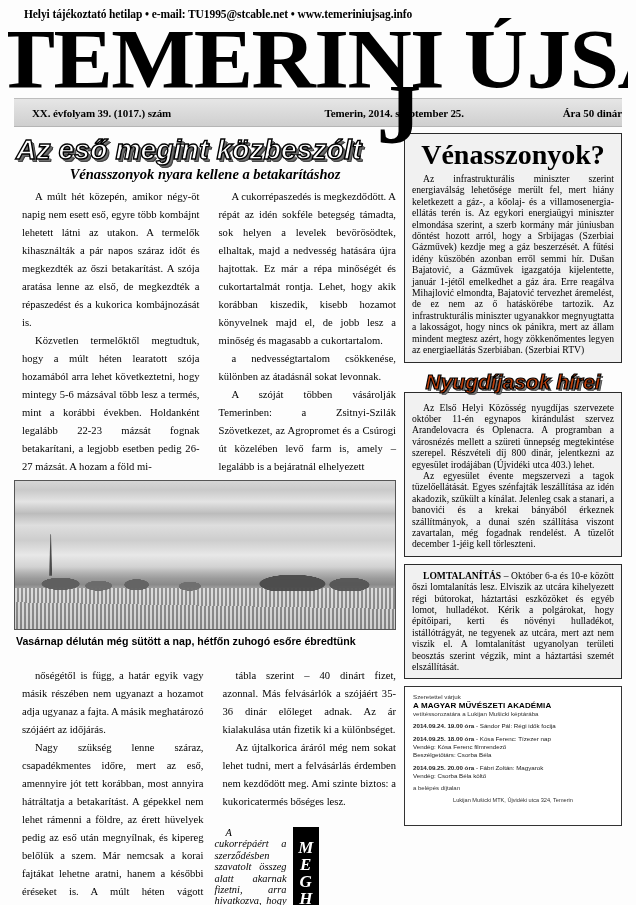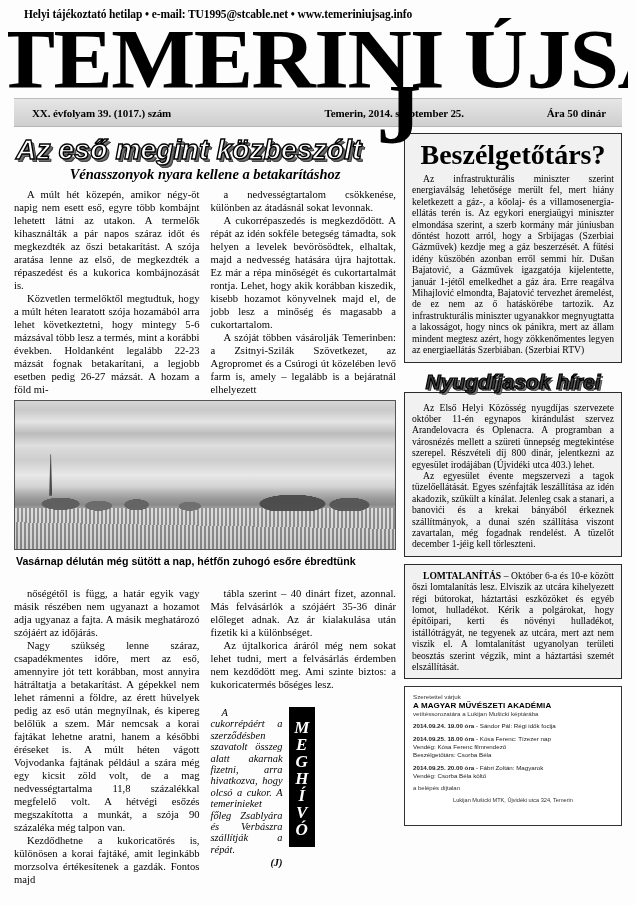--- a/index.html
+++ b/index.html
@@ -63,21 +63,21 @@
     border-top: 1px solid #bdbdbd;
     border-bottom: 1px solid #b5b5b5;
     display: flex;
     align-items: center;
     font-weight: bold;
     font-size: 11px;
     letter-spacing: -0.1px;
   }
   .issuebar .ib-left   { flex: 0 0 40%; padding-left: 18px; }
   .issuebar .ib-center { flex: 0 0 34%; text-align: right; }
-  .issuebar .ib-right  { flex: 1 1 auto; text-align: right; padding-right: 16px; }
+  .issuebar .ib-right  { flex: 1 1 auto; text-align: right; }
 
   
   .j-descender {
     position: absolute;
     left: 364px; top: -26px;
     font-family: "Liberation Serif", serif;
     font-weight: bold;
     font-size: 84px;
     line-height: 84px;
     color: #000;
@@ -124,23 +124,24 @@
 
   
   .cols2 {
     display: flex;
     gap: 11px;
   }
   .col {
     flex: 1 1 0;
     font-family: "Liberation Serif", serif;
     font-size: 10.6px;
-    line-height: 13px;
+    line-height: 18px;
     text-align: justify;
     hyphens: auto;
+    margin-left: 8px;
   }
   .col p { margin: 0; text-indent: 13px; }
 
   
   .photo-wrap { margin: 4px 0 16px 0; }
   .photo {
     width: 100%; height: 150px;
     border: 1px solid #555;
     background:
       linear-gradient(to bottom,
@@ -200,21 +201,21 @@
     line-height: 30px;
     text-align: center;
     margin: 1px 0 3px 0;
   }
   .box-head-3d {
     font-family: "Liberation Sans", sans-serif;
     font-weight: bold;
     font-style: italic;
     font-size: 21px;
     line-height: 24px;
-    color: #404040;
+    color: #c2410c;
     -webkit-text-stroke: 1.2px #000;
     text-shadow: 1.8px 1.8px 0 #6f6f6f, 2.4px 2.4px 0 #333;
     text-align: center;
     white-space: nowrap;
     margin: 0 0 4px 0;
     overflow: visible;
   }
   .head3d-wrap {
     margin: 0 0 -6px 0;
     position: relative;
@@ -331,22 +332,22 @@
 
       <div class="lead-head">Az eső megint közbeszólt</div>
       <div class="lead-sub">Vénasszonyok nyara kellene a betakarításhoz</div>
 
       <div class="cols2">
         <div class="col">
           <p>A múlt hét közepén, amikor négy-öt napig nem esett eső, egyre több kombájnt lehetett látni az utakon. A termelők kihasználták a pár napos száraz időt és megkezdték az őszi betakarítást. A szója aratása lenne az első, de megkezdték a répaszedést és a kukorica kombájnozását is.</p>
           <p>Közvetlen termelőktől megtudtuk, hogy a múlt héten learatott szója hozamából arra lehet következtetni, hogy mintegy 5-6 mázsával több lesz a termés, mint a korábbi években. Holdanként legalább 22-23 mázsát fognak betakarítani, a legjobb esetben pedig 26-27 mázsát. A hozam a föld mi-</p>
         </div>
         <div class="col">
+          <p>A cukorrépaszedés is megkezdődött. A répát az idén sokféle betegség támadta, sok helyen a levelek bevörösödtek, elhaltak, majd a nedvesség hatására újra hajtottak. Ez már a répa minőségét és cukortartalmát rontja. Lehet, hogy akik korábban kiszedik, kisebb hozamot könyvelnek majd el, de jobb lesz a minőség és magasabb a cukortartalom.</p>
           <p>a nedvességtartalom csökkenése, különben az átadásnál sokat levonnak.</p>
-          <p>A cukorrépaszedés is megkezdődött. A répát az idén sokféle betegség támadta, sok helyen a levelek bevörösödtek, elhaltak, majd a nedvesség hatására újra hajtottak. Ez már a répa minőségét és cukortartalmát rontja. Lehet, hogy akik korábban kiszedik, kisebb hozamot könyvelnek majd el, de jobb lesz a minőség és magasabb a cukortartalom.</p>
           <p>A szóját többen vásárolják Temerinben: a Zsitnyi-Szilák Szövetkezet, az Agropromet és a Csúrogi út közelében levő farm is, amely – legalább is a bejáratnál elhelyezett</p>
         </div>
       </div>
 
       <div class="photo-wrap">
         <div class="photo">
           <div class="steeple"></div>
           <div class="field"></div>
         </div>
         <div class="photo-caption">Vasárnap délután még sütött a nap, hétfőn zuhogó esőre ébredtünk</div>
@@ -385,21 +386,21 @@
               </div>
             </div>
           </div>
         </div>
       </div>
     </div>
 
     <div class="right-col">
 
       <div class="boxed">
-        <div class="box-title-serif">Beszélgetőtárs?</div>
+        <div class="box-title-serif">Vénasszonyok?</div>
         <div class="sans-body">
           <p>Az infrastrukturális miniszter szerint energiaválság lehetősége merült fel, mert hiány keletkezett a gáz-, a kőolaj- és a villamosenergia-ellátás terén is. Az egykori energiaügyi miniszter elmondása szerint, a szerb kormány már júniusban döntést hozott arról, hogy a Srbijagas (Szerbiai Gázművek) kezdje meg a gáz beszerzését. A fűtési idény küszöbén azonban erről semmi hír. Dušan Bajatović, a Gázművek igazgatója kijelentette, január 1-jétől emelkedhet a gáz ára. Erre reagálva Mihajlović elmondta, Bajatović tervezhet áremelést, de ez nem az ő hatáskörébe tartozik. Az infrastrukturális miniszter ugyanakkor megnyugtatta a lakosságot, hogy nincs ok pánikra, mert az állam mindent megtesz azért, hogy zökkenőmentes legyen az energiaellátás Szerbiában. (Szerbiai RTV)</p>
         </div>
       </div>
 
       <div class="head3d-wrap">
         <div class="box-head-3d">Nyugdíjasok hírei</div>
       </div>
       <div class="boxed" style="padding-top:9px;">
         <div class="sans-body">

